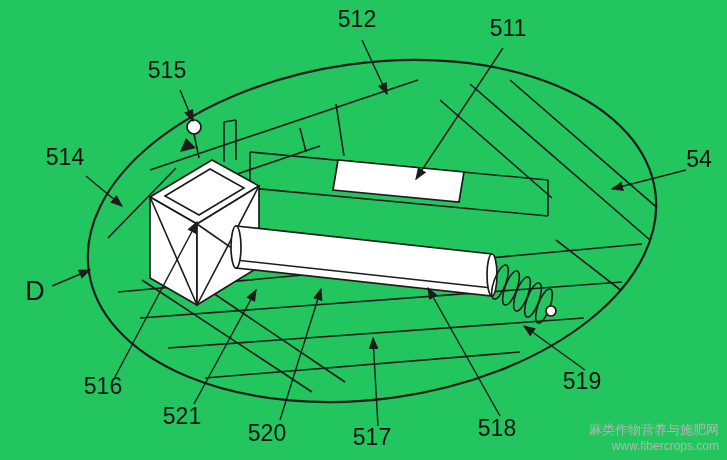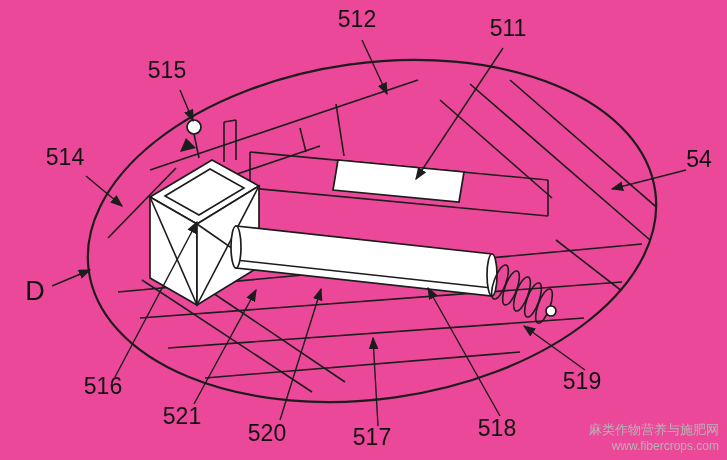--- a/index.html
+++ b/index.html
@@ -5,21 +5,21 @@
   html, body {
     margin: 0;
     padding: 0;
     background: #ffffff;
     font-family: "Liberation Sans", sans-serif;
   }
   .stage {
     position: relative;
     width: 727px;
     height: 460px;
-    background: #ec4899;
+    background: #22c55e;
     overflow: hidden;
     text-align: right;
   }
   svg { display: block; }
   .lead { stroke: #1c1c1c; stroke-width: 1.4; fill: none; }
   .ln   { stroke: #1c1c1c; stroke-width: 1.6; fill: none; }
   .lnT  { stroke: #1c1c1c; stroke-width: 2.2; fill: none; }
   .shape{ stroke: #1c1c1c; stroke-width: 1.7; fill: #ffffff; }
   .lbl  { font-family: "Liberation Sans", sans-serif; font-size: 23px; fill: #111111; }
   .lblD { font-family: "Liberation Sans", sans-serif; font-size: 27px; fill: #111111; }

